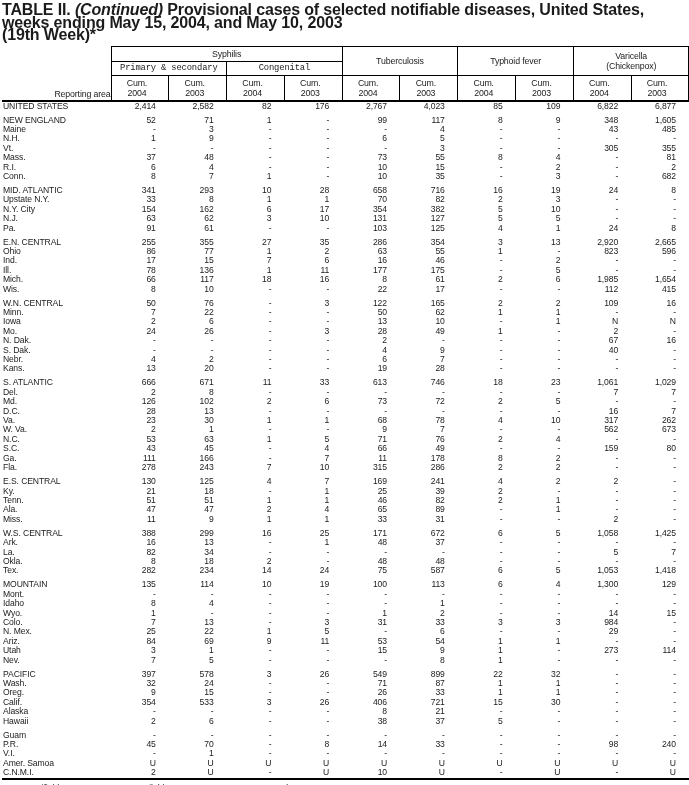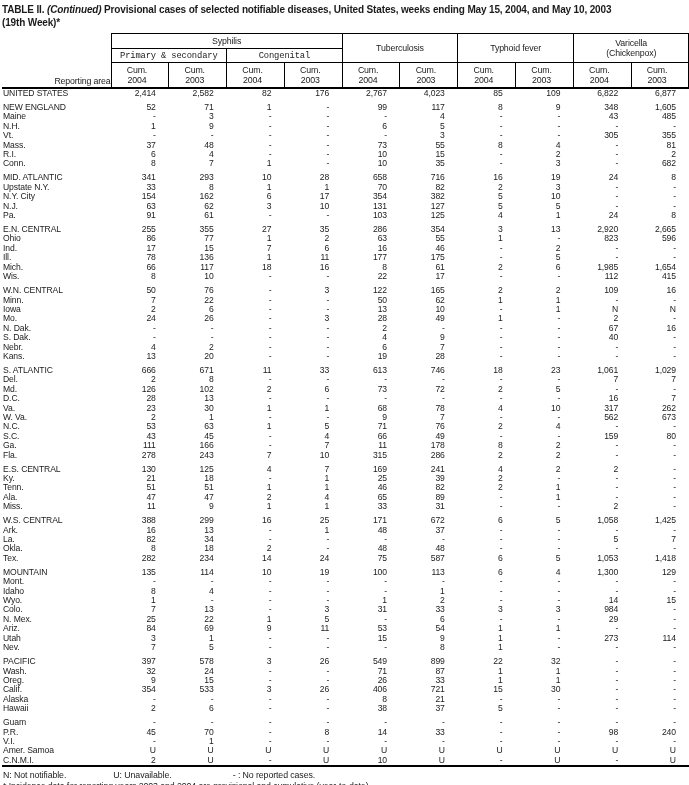--- a/index.html
+++ b/index.html
@@ -1,18 +1,18 @@
 <!DOCTYPE html>
 <html><head>
 <meta charset="utf-8">
 <style>
   html,body{margin:0;padding:0;background:#fff;}
   body{width:689px;height:785px;font-family:"Liberation Sans",sans-serif;color:#1b1b1b;overflow:hidden;}
   .page{padding:4px 2px 0 2px;}
-  .title{font-size:10px;font-weight:bold;line-height:12.5px;letter-spacing:-0.15px;}
+  .title{font-size:16px;font-weight:bold;line-height:12.5px;letter-spacing:-0.15px;}
   .title i{font-style:italic;}
   table{border-collapse:collapse;width:687px;margin-top:4px;table-layout:fixed;border-bottom:2.5px solid #000;}
   col.c0{width:109px;}
   col.cn{width:57.8px;}
   th{font-weight:normal;font-size:8.8px;line-height:10px;letter-spacing:-0.15px;padding:0;}
   th.area{text-align:right;vertical-align:bottom;border-bottom:2px solid #000;padding:0 0 1px 1px;font-size:8.8px;}
   th.group{border:1px solid #000;border-top:1.5px solid #000;border-left:1.5px solid #000;border-right:1.5px solid #000;height:14px;margin-left:12px;}
   th.tall{border:1px solid #000;border-top:1.5px solid #000;border-left:1.5px solid #000;border-right:1.5px solid #000;vertical-align:middle;}
   th.sub{border:1px solid #000;border-left-width:1.5px;border-right-width:1.5px;height:13px;font-family:Liberation Mono, monospace;}
   th.cum{border:1px solid #000;border-bottom:2px solid #000;height:24px;vertical-align:middle;padding-right:6px;}

